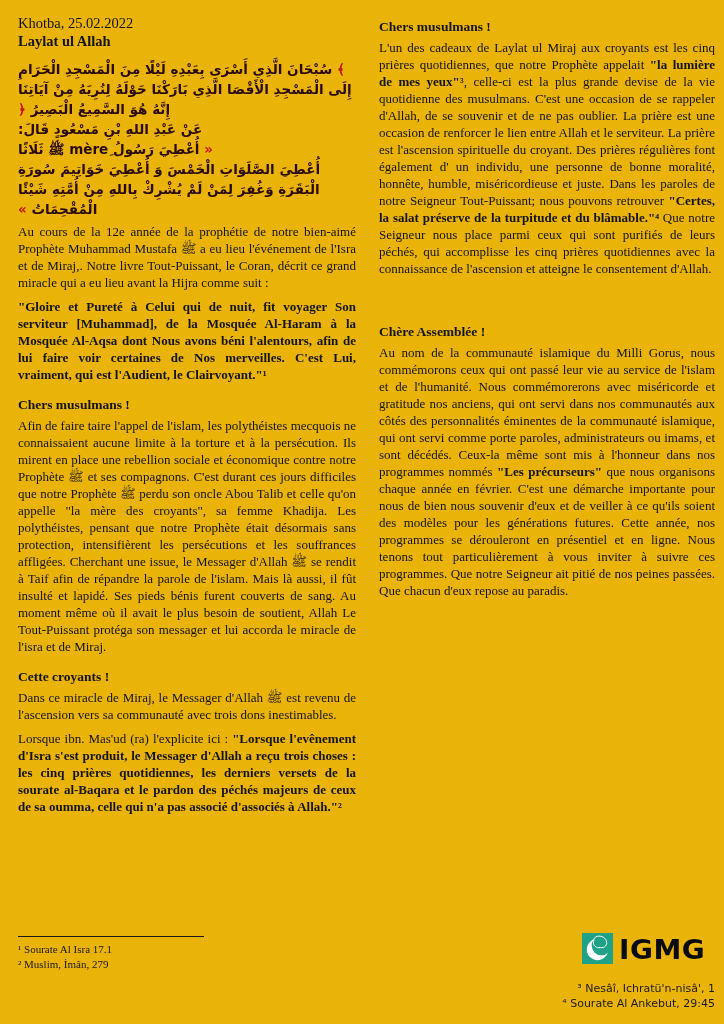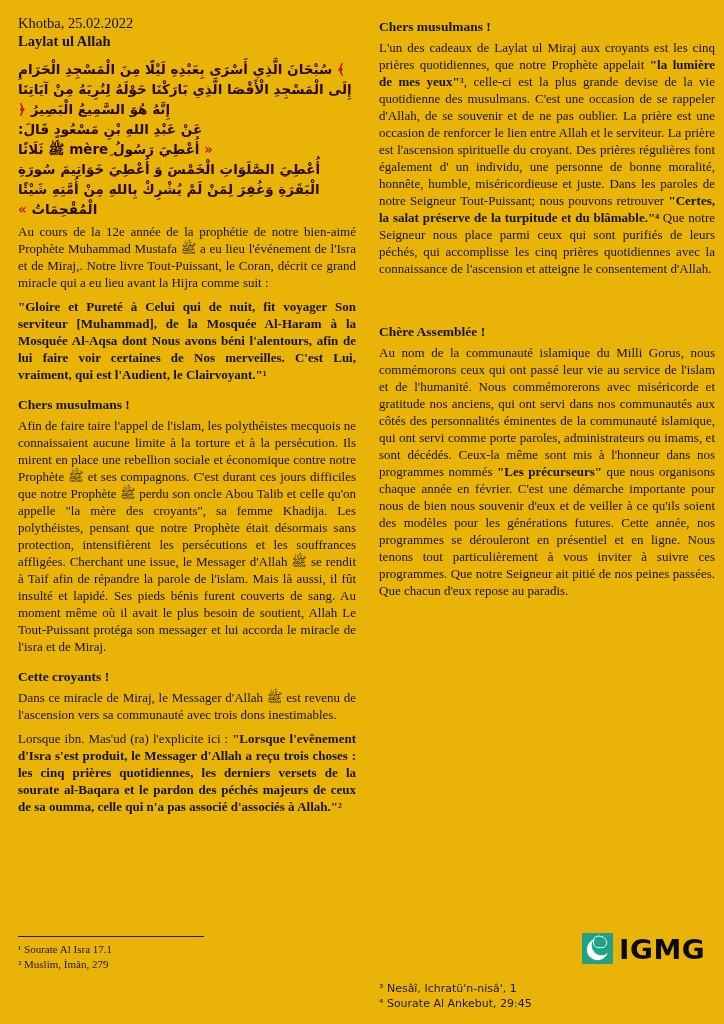--- a/index.html
+++ b/index.html
@@ -39,20 +39,21 @@
   .footnotes-left {
     position:absolute; left:18px; top:936px; width:340px;
     font-family:Liberation Serif, serif; font-size:11px; line-height:15px;
     color:#1a1a1a;
   }
   .fn-rule { border:none; border-top:1.6px solid #1a1a1a; width:186px; margin:0 0 5px 0; }
   .footnotes-right {
     position:absolute; left:379px; top:981px; width:336px;
     font-family:"DejaVu Sans", sans-serif; font-size:11px; line-height:15px;
     color:#1a1a1a;
+    text-align:right;
   }
   .fn-line { margin:0; }
 
   .logo {
     position:absolute; left:582px; top:933px;
     display:flex; align-items:flex-end; gap:6px;
   }
   .logo-text {
     font-family:"DejaVu Sans", sans-serif; font-weight:bold;
     font-size:28px; letter-spacing:0.5px; color:#0b0b0b;

